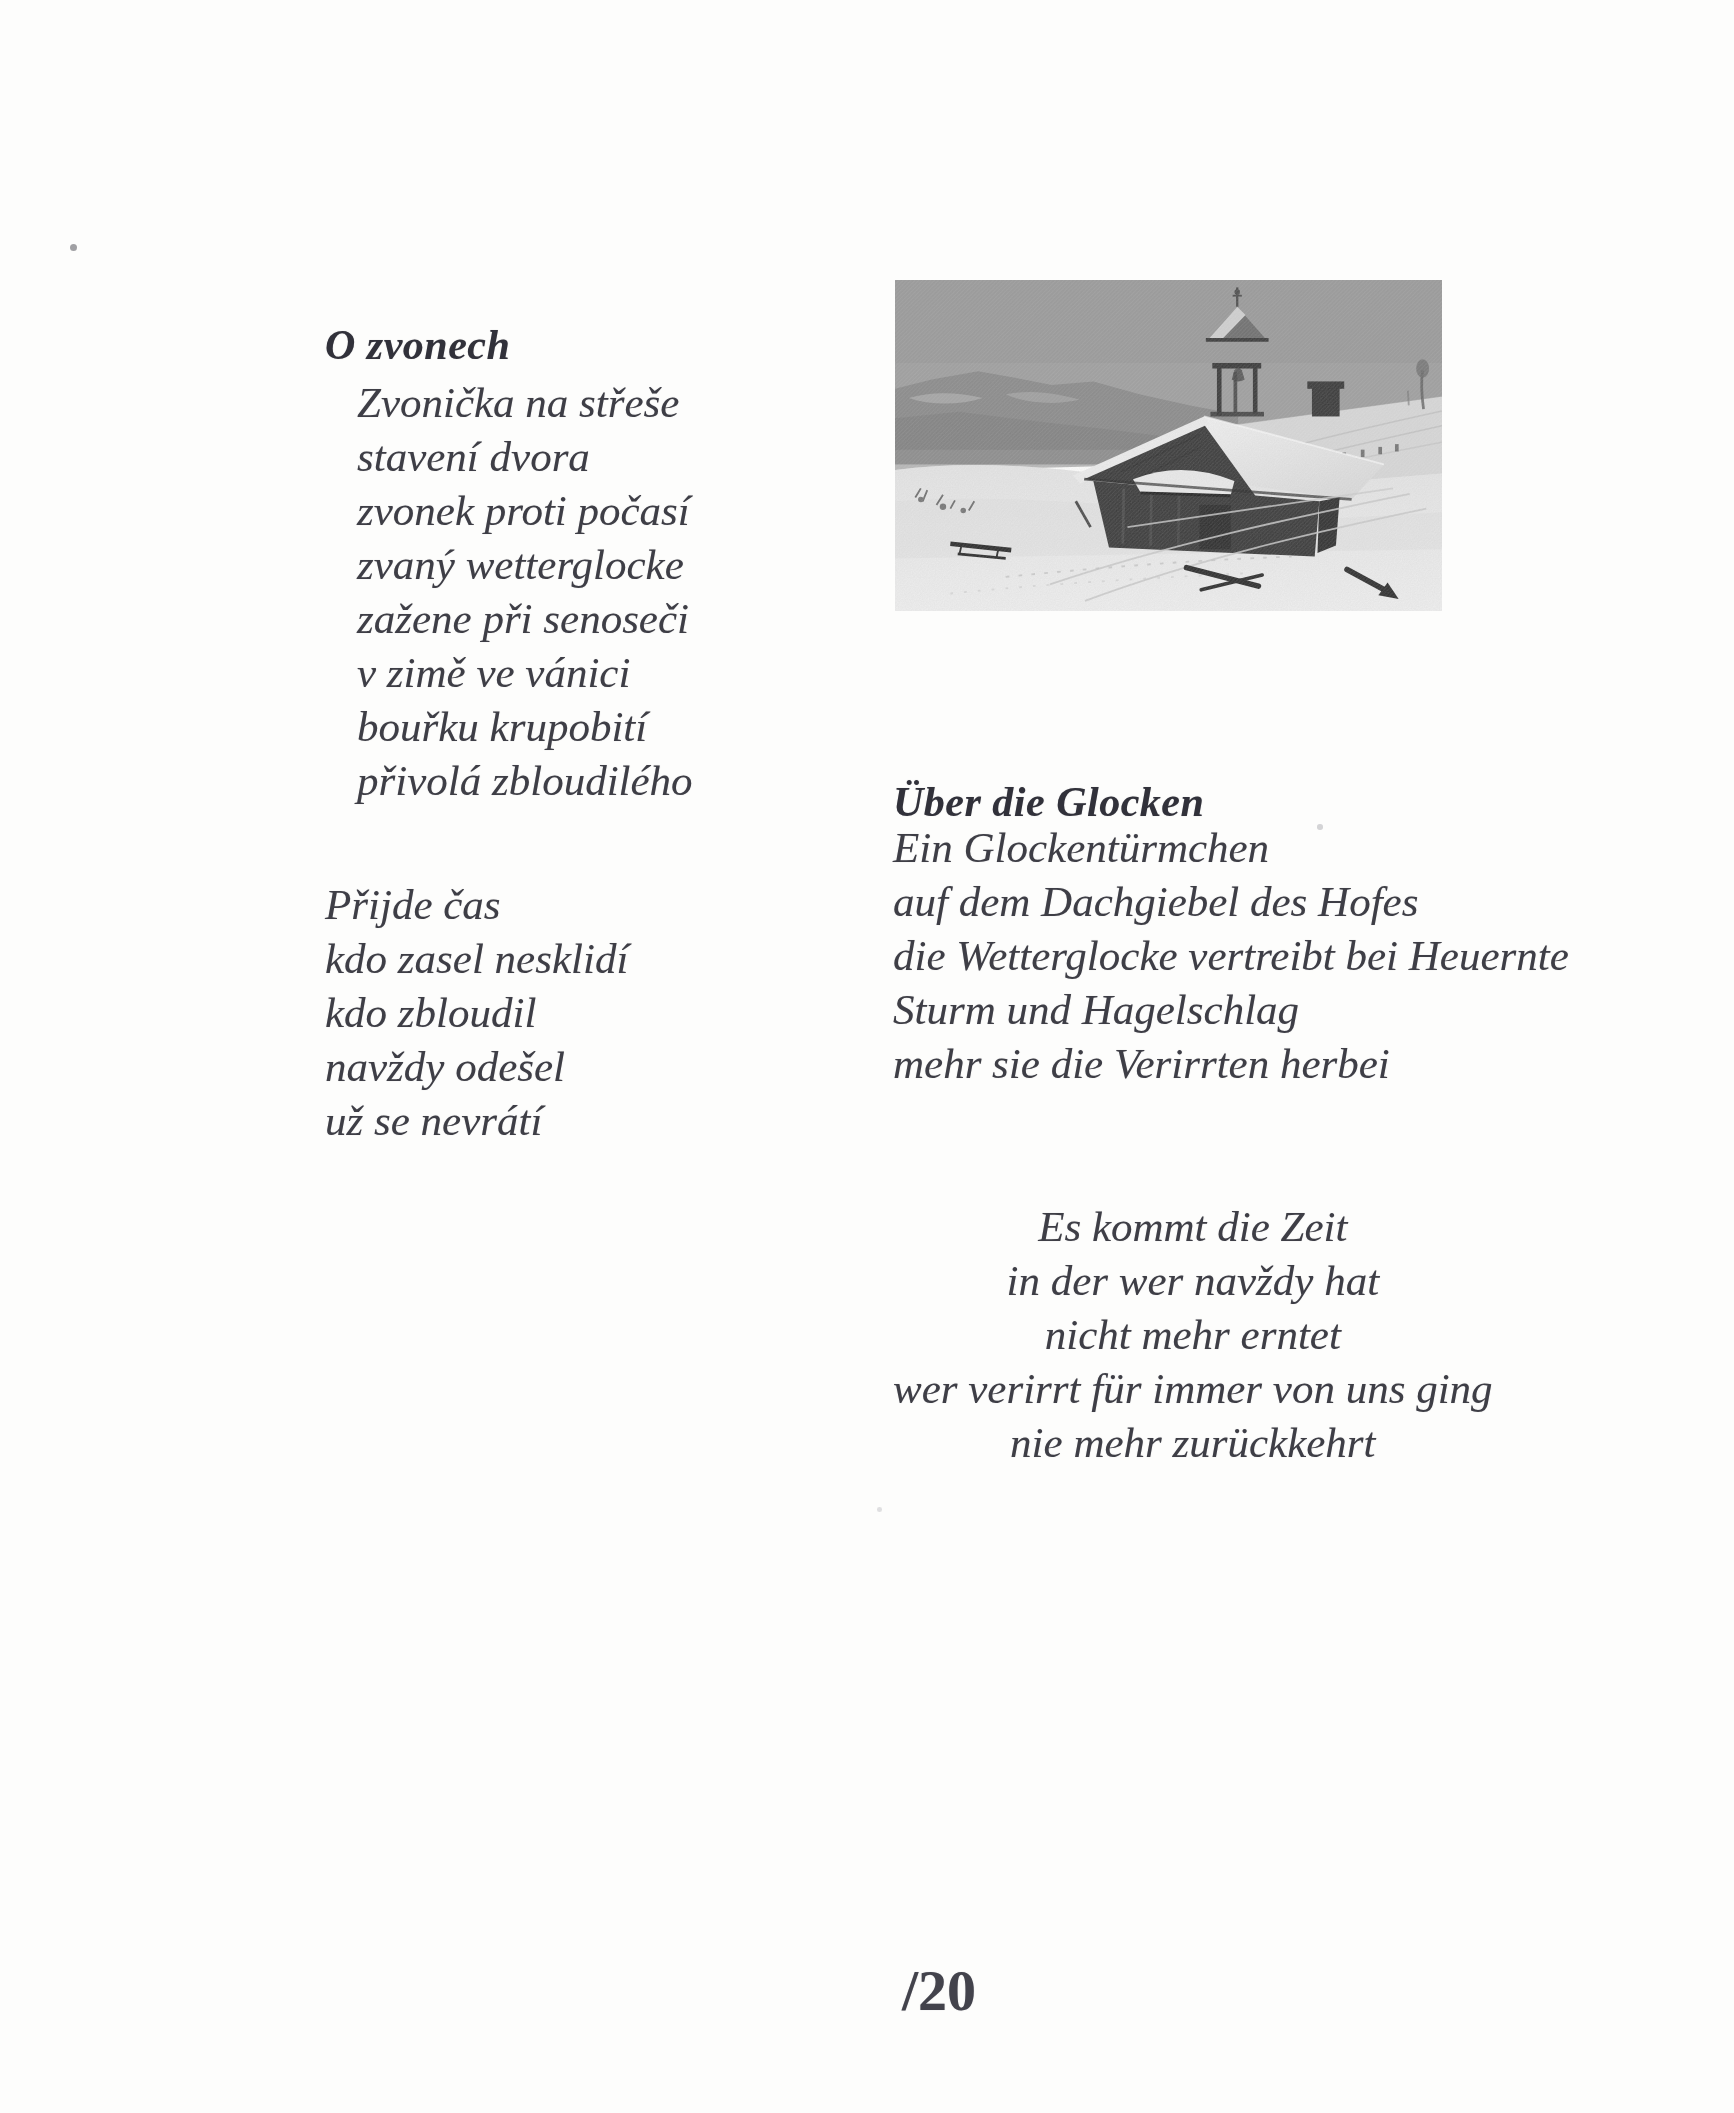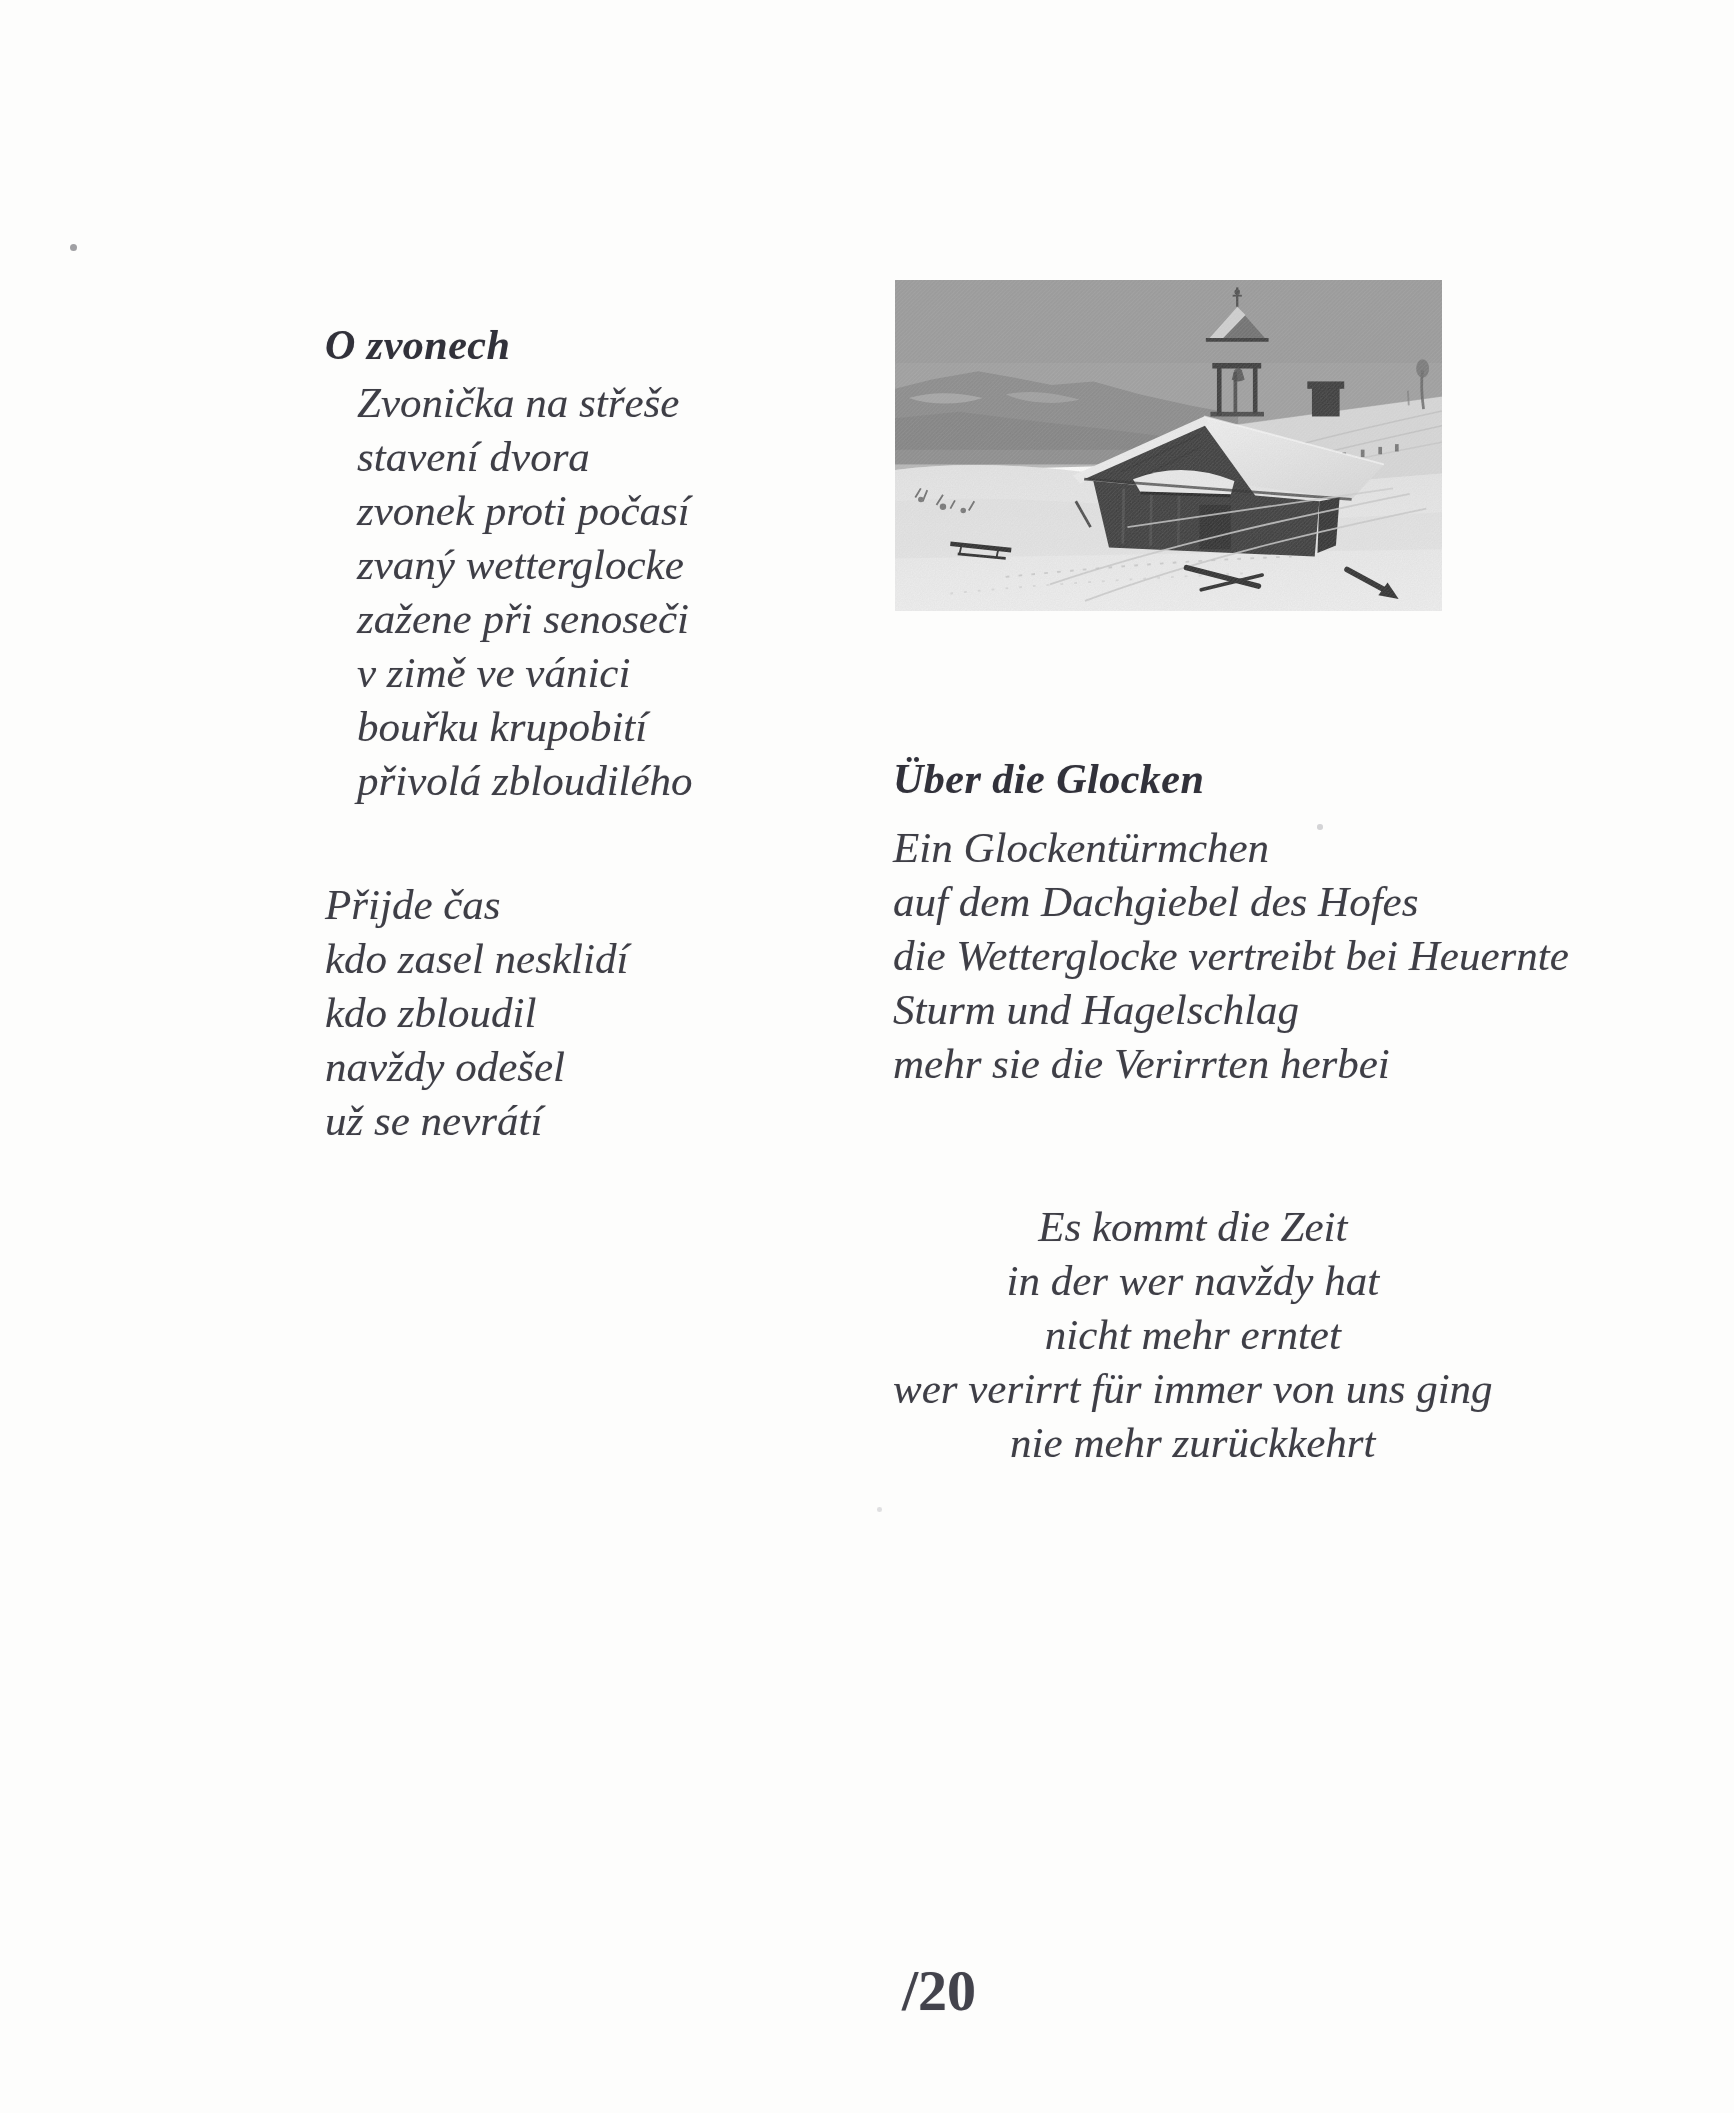--- a/index.html
+++ b/index.html
@@ -21,21 +21,21 @@
     position:absolute;
     font-style:italic;font-weight:400;
     font-size:43px;line-height:54px;
     color:var(--ink,#3e3e46);
     text-shadow:0 0 0.9px rgba(62,62,70,.30);
   }
   .stanza .line{white-space:nowrap;}
   #czech-title{left:325px;top:283px;}
   #czech-stanza-1{left:325px;top:376px;margin-left:32px;}
   #czech-stanza-2{left:325px;top:878px;}
-  #german-title{left:893px;top:717px;}
+  #german-title{left:893px;top:740px;}
   #german-stanza-1{left:893px;top:821px;}
   #german-stanza-2{left:893px;top:1200px;text-align:center;}
   .photo-figure{
     position:absolute;left:895px;top:280px;width:547px;height:331px;margin:0;
   }
   .photo-figure svg{display:block;width:100%;height:100%;}
   .page-number{
     position:absolute;left:902px;top:1958px;white-space:nowrap;
     font-weight:700;
     font-size:58px;line-height:66px;

